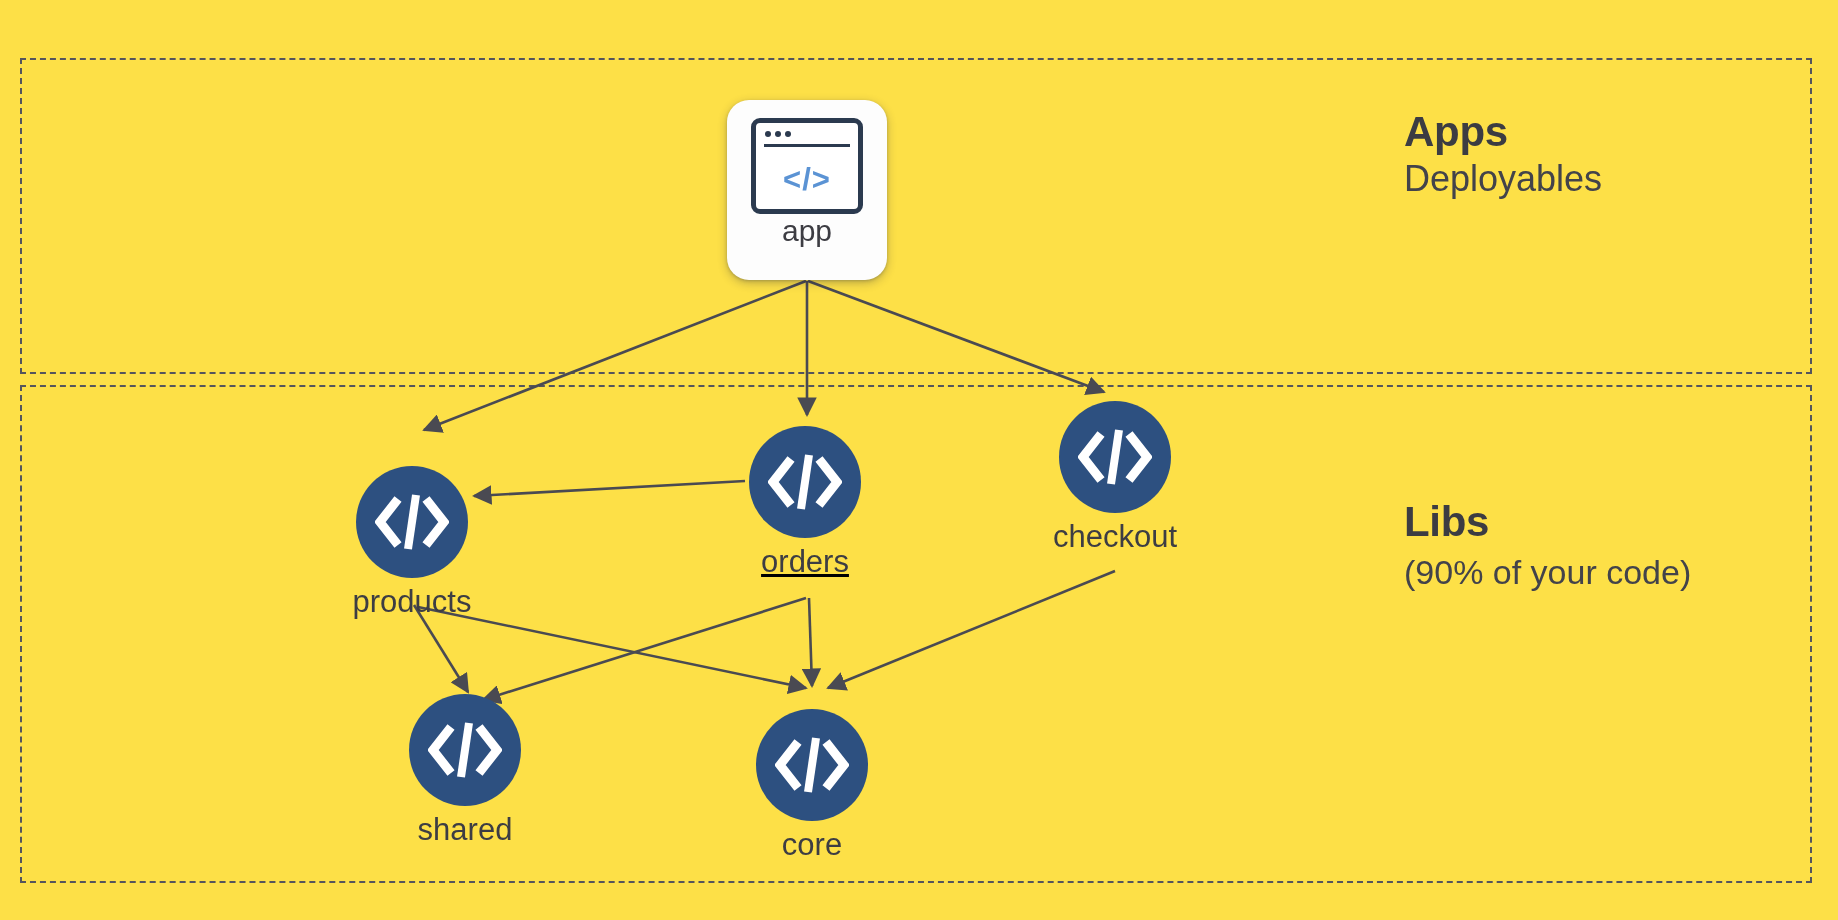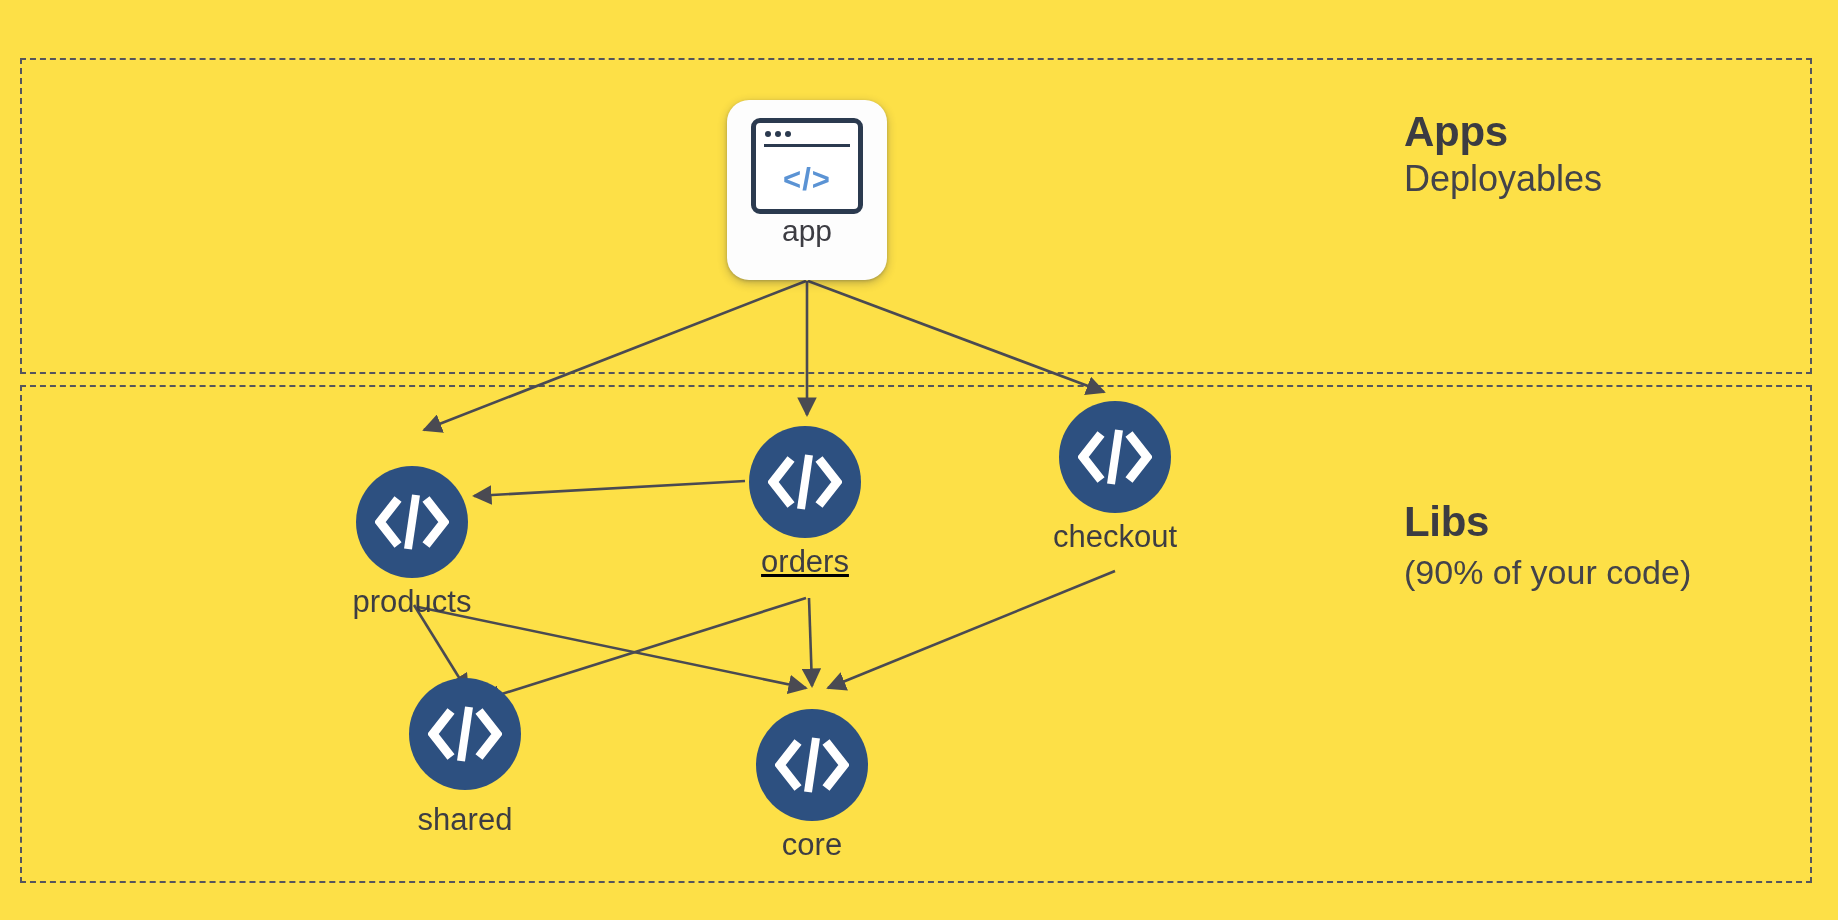--- a/index.html
+++ b/index.html
@@ -177,21 +177,21 @@
     margin-top: 8px;
     font-size: 31px;
     color: #3d3d43;
     white-space: nowrap;
     line-height: 1.05;
   }
 
   #node-products { left: 356px; top: 466px; }
   #node-orders   { left: 749px; top: 426px; text-decoration: underline; }
   #node-checkout { left: 1059px; top: 401px; }
-  #node-shared   { left: 409px; top: 678px; gap: 6px; }
+  #node-shared   { left: 409px; top: 694px; }
   #node-core     { left: 756px; top: 709px; text-align: center; }
 </style>
 </head>
 <body>
 
 <div id="stage">
 
   <div class="zone" id="zone-apps"></div>
   <div class="zone" id="zone-libs"></div>
 

